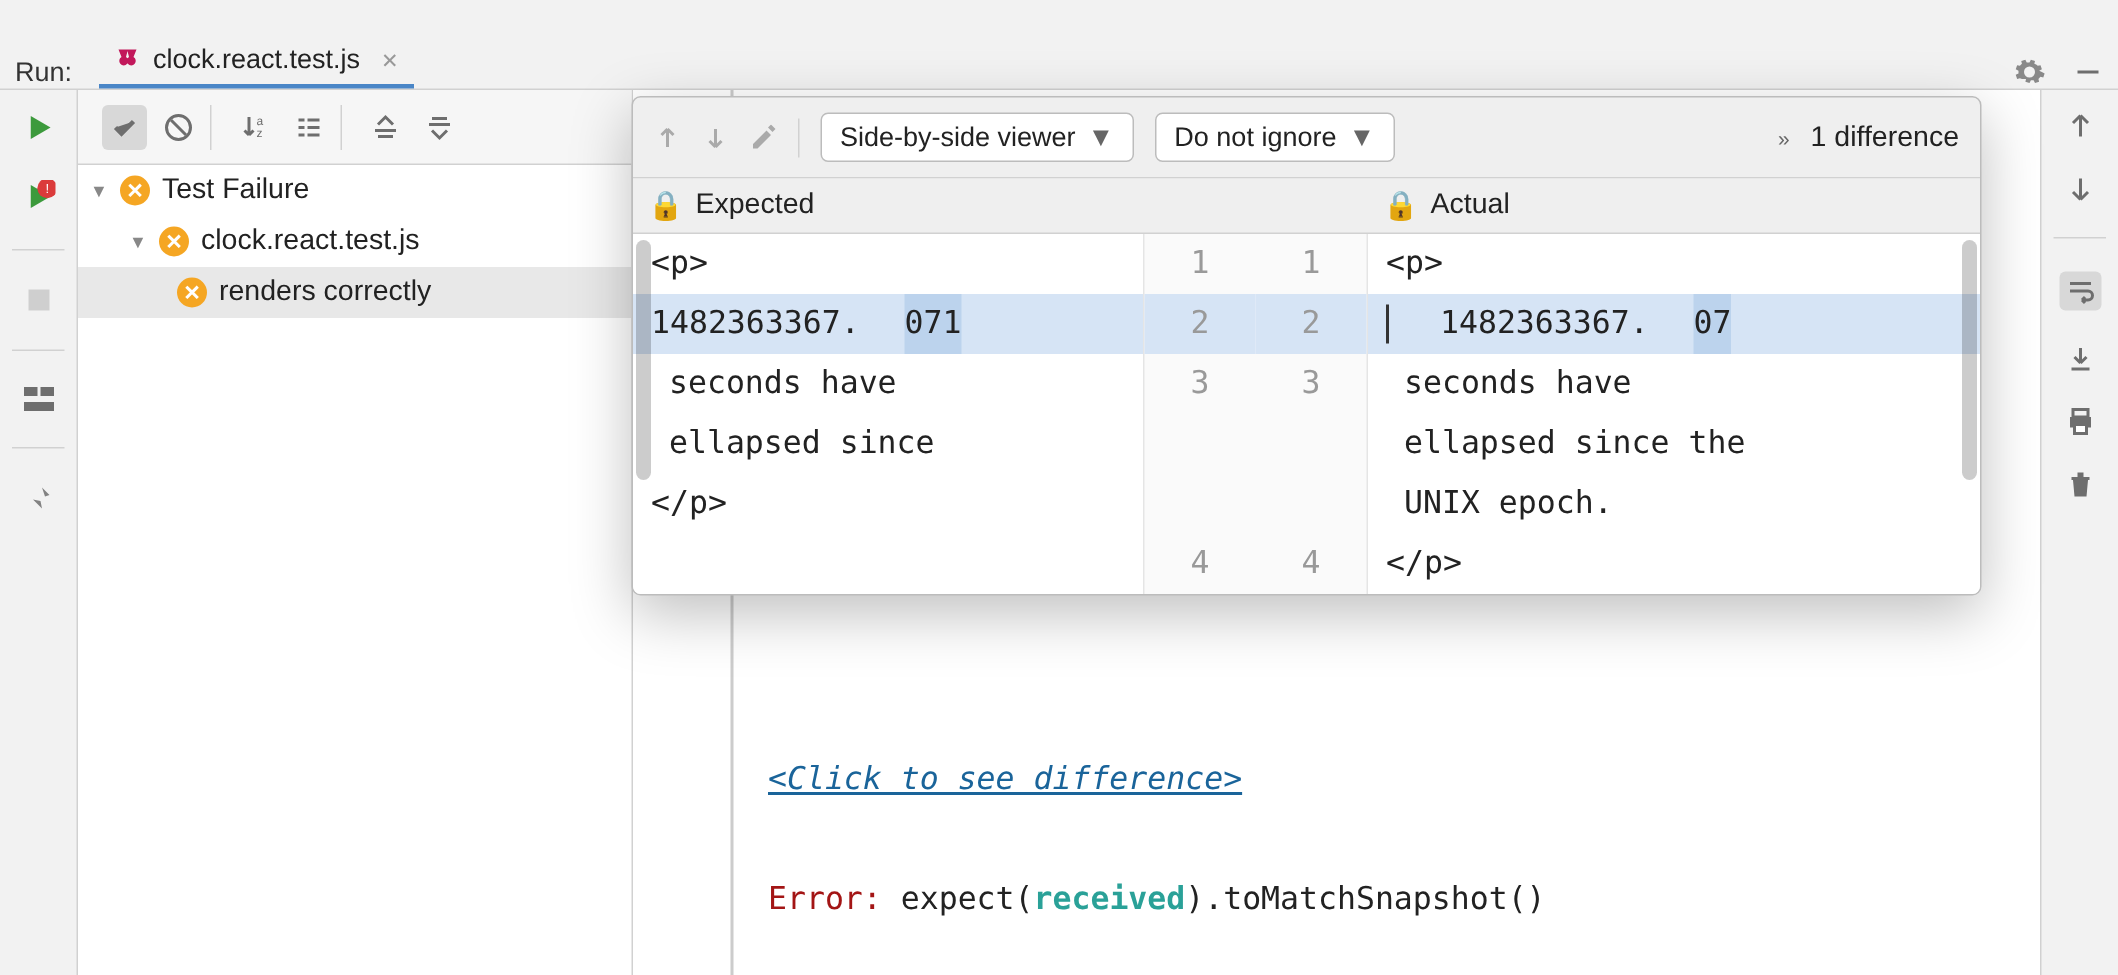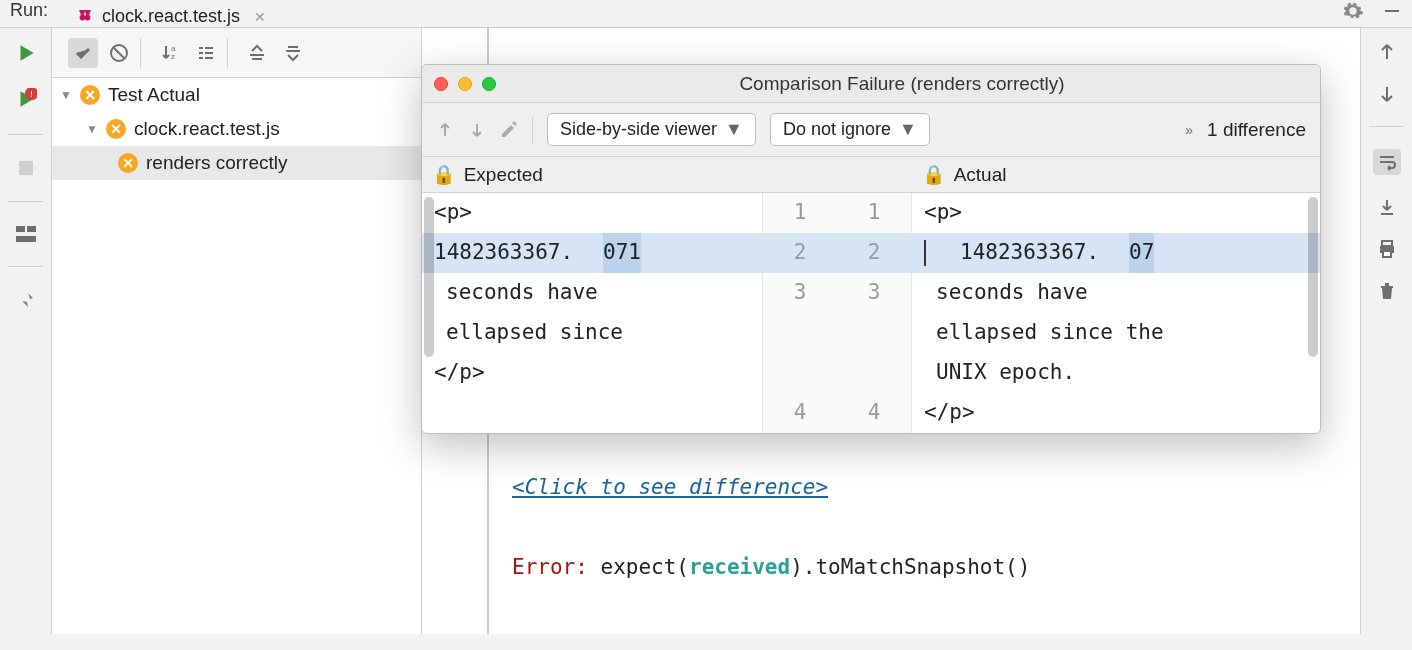--- a/index.html
+++ b/index.html
@@ -1,18 +1,18 @@
 <!DOCTYPE html>
 <html><head>
 <meta charset="utf-8">
 <style>
 * { box-sizing: border-box; margin: 0; padding: 0; }
 body { font-family: -apple-system, "Helvetica Neue", Arial, sans-serif; font-size: 14px; color: #222; background: #f2f2f2; width: 1412px; height: 650px; overflow: hidden; position: relative; }
 
-.top-header { display: flex; align-items: flex-start; height: 28px; background: #f2f2f2; border-bottom: 1px solid #d1d1d1; padding: 0 10px; }
+.top-header { display: flex; align-items: flex-end; height: 60px; background: #f2f2f2; border-bottom: 1px solid #d1d1d1; padding: 0 10px; }
 .run-label { font-size: 18px; color: #333; margin-right: 18px; }
 .tab { display: flex; align-items: center; gap: 8px; padding: 6px 10px; border-bottom: 3px solid transparent; }
 .tab.active { border-bottom-color: #4a86c7; }
 .tab-icon { width: 18px; height: 18px; }
 .tab-label { font-size: 18px; }
 .tab-close { color: #999; font-size: 14px; margin-left: 6px; }
 .spacer { flex: 1; }
 .header-right { display: flex; align-items: center; gap: 18px; color: #6e6e6e; }
 
 .main-area { display: flex; height: calc(100% - 44px); }
@@ -194,21 +194,21 @@
               <svg width="20" height="20" viewBox="0 0 20 20" fill="none" stroke="#6e6e6e" stroke-width="2">
                 <path d="M5 12l5 5 5-5M3 8h14M5 4h10"></path>
               </svg>
             </span>
         </div>
       </div>
       <div class="tree-body">
         <div class="tree-row">
           <span class="tree-arrow">▼</span>
           <span class="tree-icon-circle circle-orange">✕</span>
-          <span>Test Actual</span>
+          <span>Test Failure</span>
         </div>
         <div class="tree-row indent-1">
           <span class="tree-arrow">▼</span>
           <span class="tree-icon-circle circle-orange">✕</span>
           <span>clock.react.test.js</span>
         </div>
         <div class="tree-row indent-2 selected">
           <span class="tree-icon-circle circle-orange">✕</span>
           <span>renders correctly</span>
         </div>
@@ -257,28 +257,20 @@
         <svg width="20" height="20" viewBox="0 0 20 20" fill="#6e6e6e">
           <rect x="4" y="5" width="12" height="2"></rect>
           <rect x="8" y="2" width="4" height="3"></rect>
           <path d="M5 7h10l-1 11H6z"></path>
         </svg>
       </span>
   </div>
 </div>
 
 <div class="dialog">
-  <div class="dlg-titlebar">
-    <div class="traffic">
-      <span class="dot red"></span>
-      <span class="dot yellow"></span>
-      <span class="dot green"></span>
-    </div>
-    <div class="dlg-title">Comparison Failure (renders correctly)</div>
-  </div>
   <div class="dlg-toolbar">
     <span class="dlg-tb-icon">
         <svg width="18" height="18" viewBox="0 0 18 18" fill="none" stroke="#aaa" stroke-width="2">
           <path d="M9 15V3m0 0l-4 4m4-4l4 4"></path>
         </svg>
       </span>
     <span class="dlg-tb-icon">
         <svg width="18" height="18" viewBox="0 0 18 18" fill="none" stroke="#aaa" stroke-width="2">
           <path d="M9 3v12m0 0l-4-4m4 4l4-4"></path>
         </svg>

